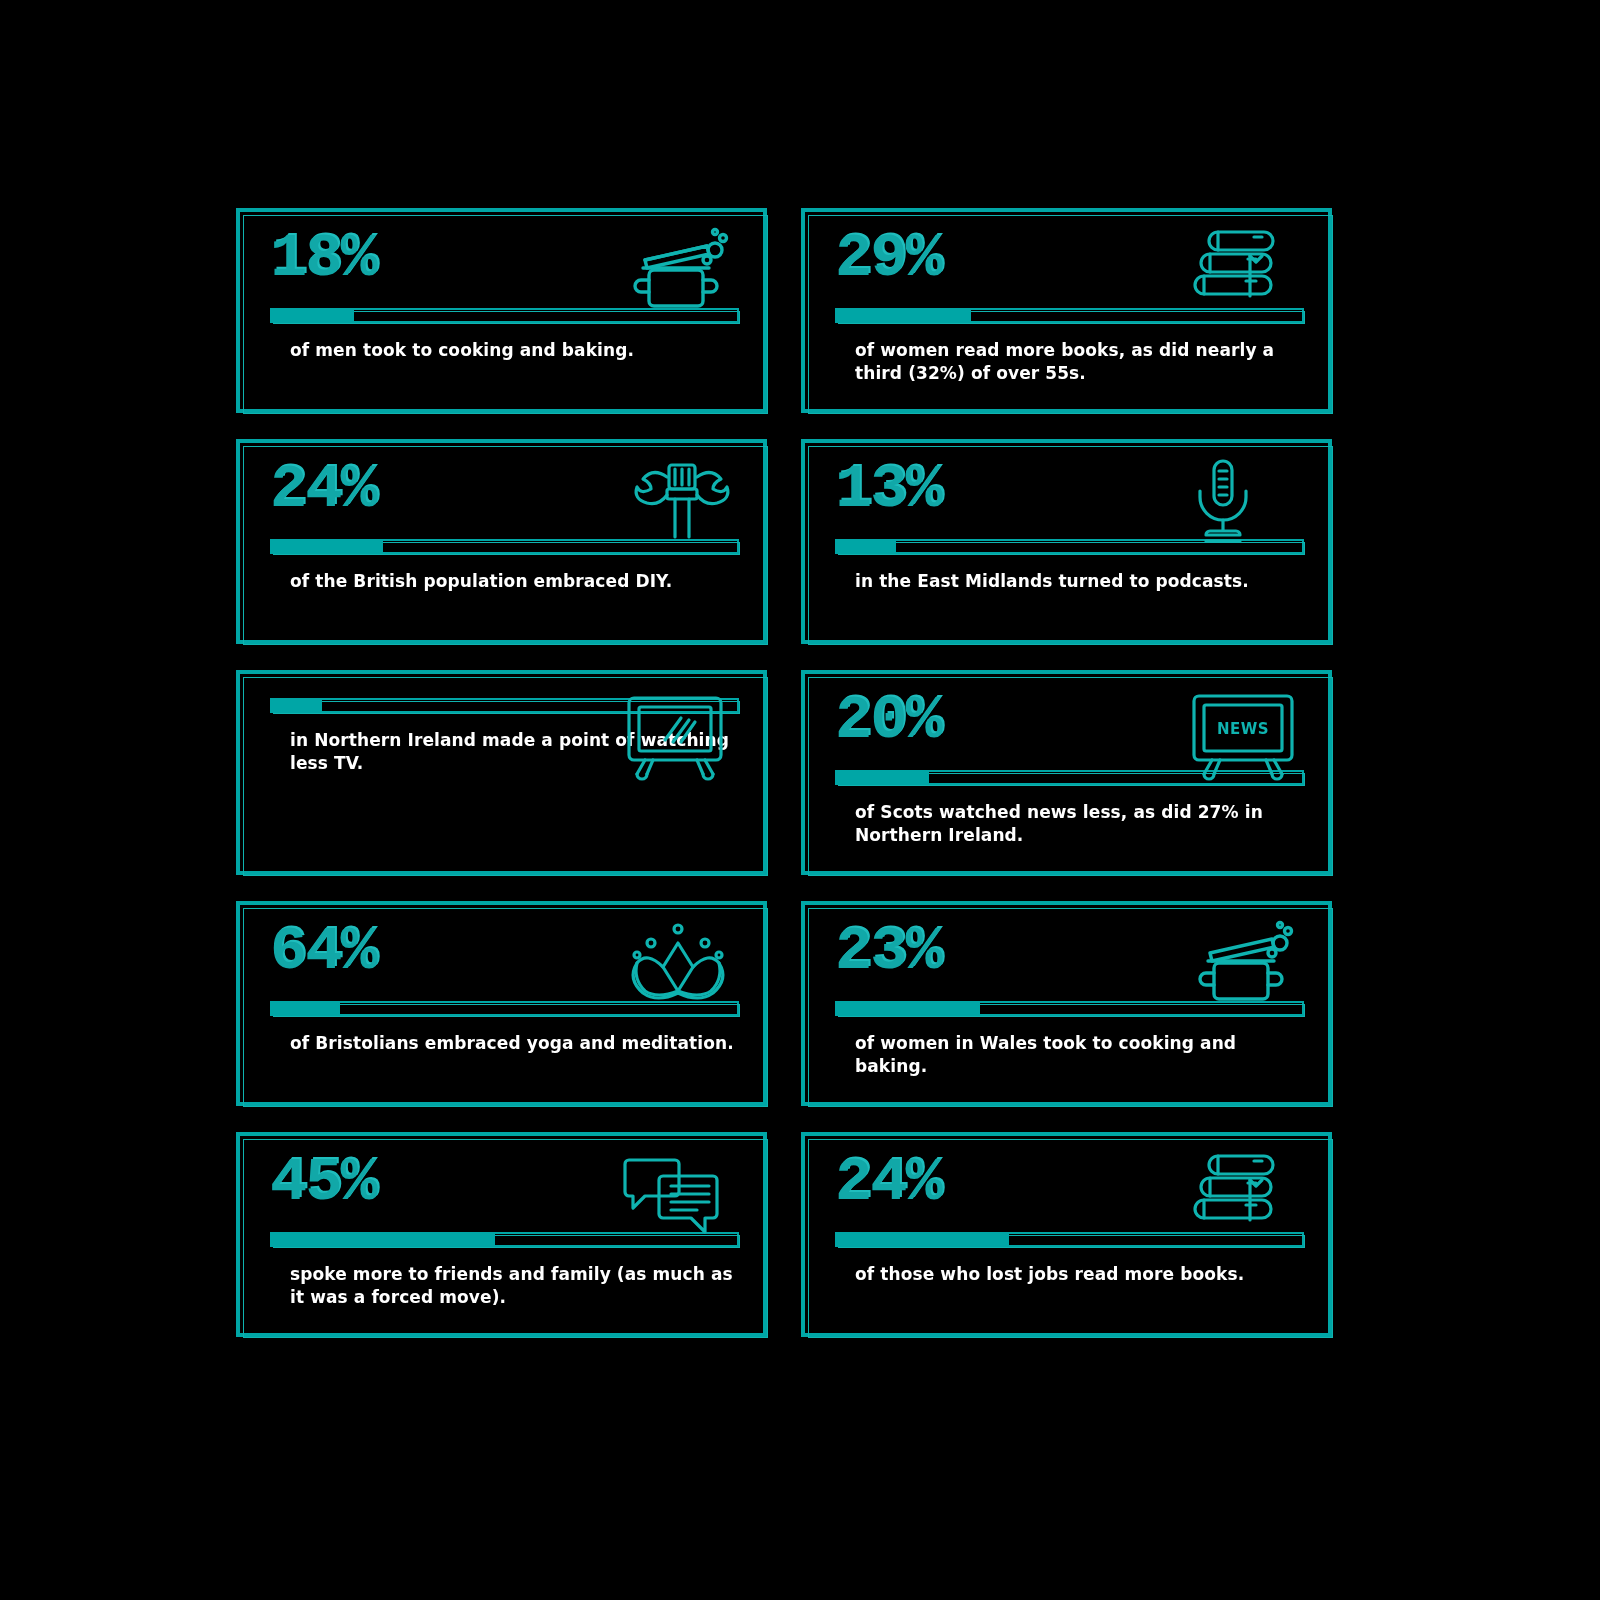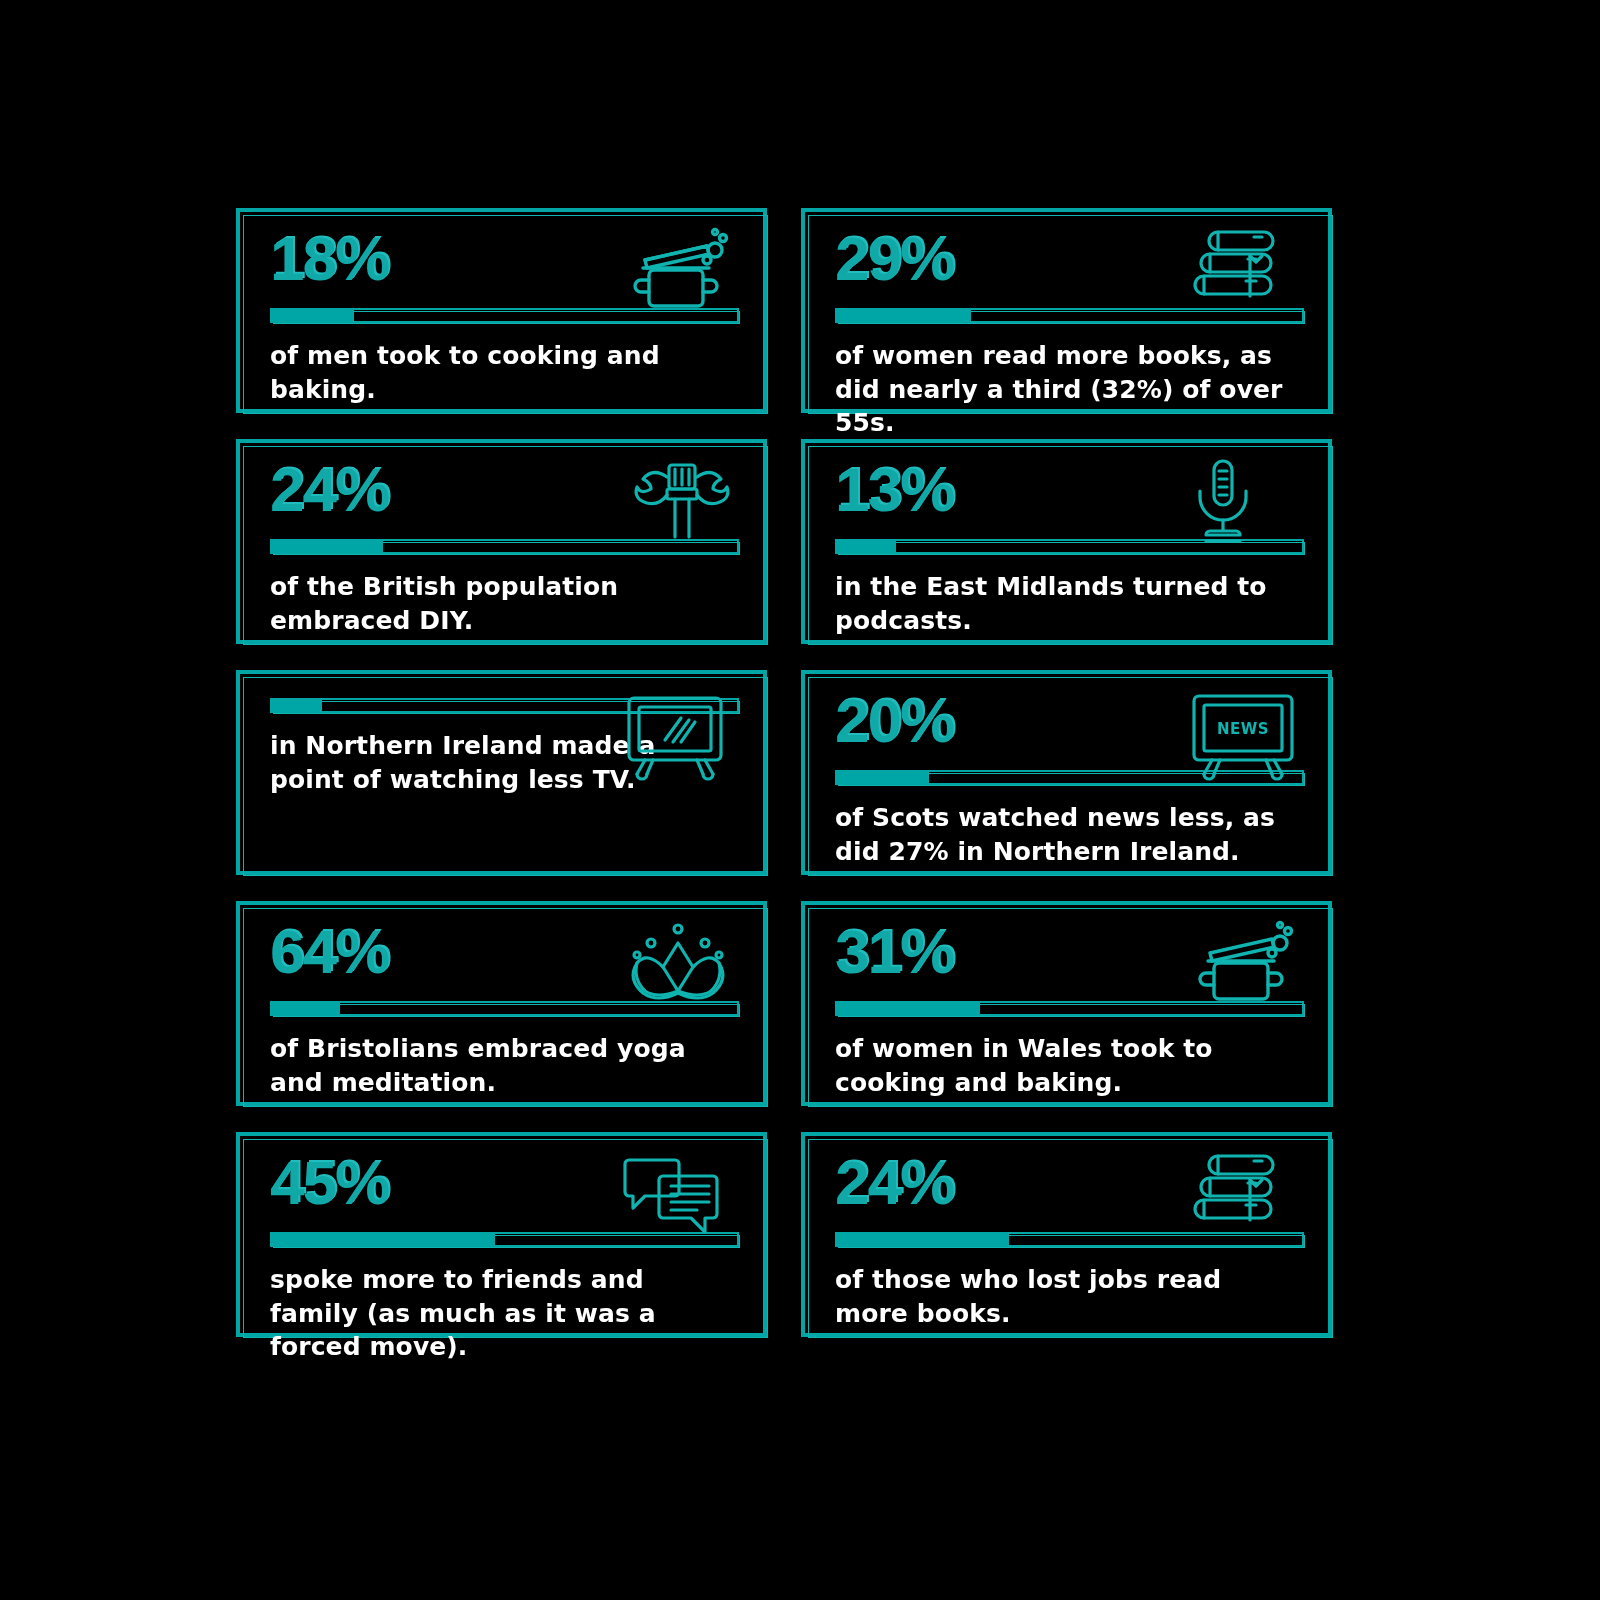--- a/index.html
+++ b/index.html
@@ -49,21 +49,21 @@
   .card-inner {
     position: absolute;
     left: 30px;
     right: 24px;
     top: 18px;
     bottom: 10px;
   }
 
   
   .pct {
-    font-family: Liberation Sans, sans-serif;
+    font-family: Liberation Mono, monospace;
     font-weight: bold;
     font-size: 62px;
     line-height: 0.95;
     letter-spacing: -2px;
     color: #11A8A8;
     text-shadow: 2px -2px 0 #1FBDBD;
     height: 72px;
     display: block;
   }
 
@@ -95,25 +95,26 @@
     height: 15px;
     background: #00A6A6;
     border: 2px solid #00A6A6;
   }
 
   
   .caption {
     margin-top: 13px;
     font-family: "DejaVu Sans", sans-serif;
     font-weight: bold;
-    font-size: 25px;
+    font-size: 17px;
     line-height: 1.34;
     letter-spacing: 0.1px;
     color: #FFFFFF;
     max-width: 450px;
+    margin-left: 20px;
   }
 
   
   .icon {
     position: absolute;
     right: 0;
     top: -4px;
     width: 116px;
     height: 92px;
     display: flex;
@@ -292,21 +293,21 @@
             <circle cx="82" cy="22" r="4"></circle>
             <circle cx="14" cy="34" r="3"></circle>
             <circle cx="96" cy="34" r="3"></circle>
           </svg>
         </div>
       </div>
     </div>
 
     <div class="card">
       <div class="card-inner">
-        <span class="pct">31%</span>
+        <span class="pct">23%</span>
         <div class="bar-row">
           <div class="bar-track"></div>
           <div class="bar-fill" style="width: 31%;"></div>
         </div>
         <div class="caption">of women in Wales took to cooking and baking.</div>
         <div class="icon">
           <svg width="110" height="88" viewBox="0 0 110 88" fill="none" stroke="#0FB3B0" stroke-width="3.4" stroke-linejoin="round" stroke-linecap="round">
             <rect x="26" y="40" width="54" height="36" rx="5"></rect>
             <path d="M26 50 L18 50 a6 6 0 0 0 0 12 L26 62"></path>
             <path d="M80 50 L88 50 a6 6 0 0 1 0 12 L80 62"></path>

